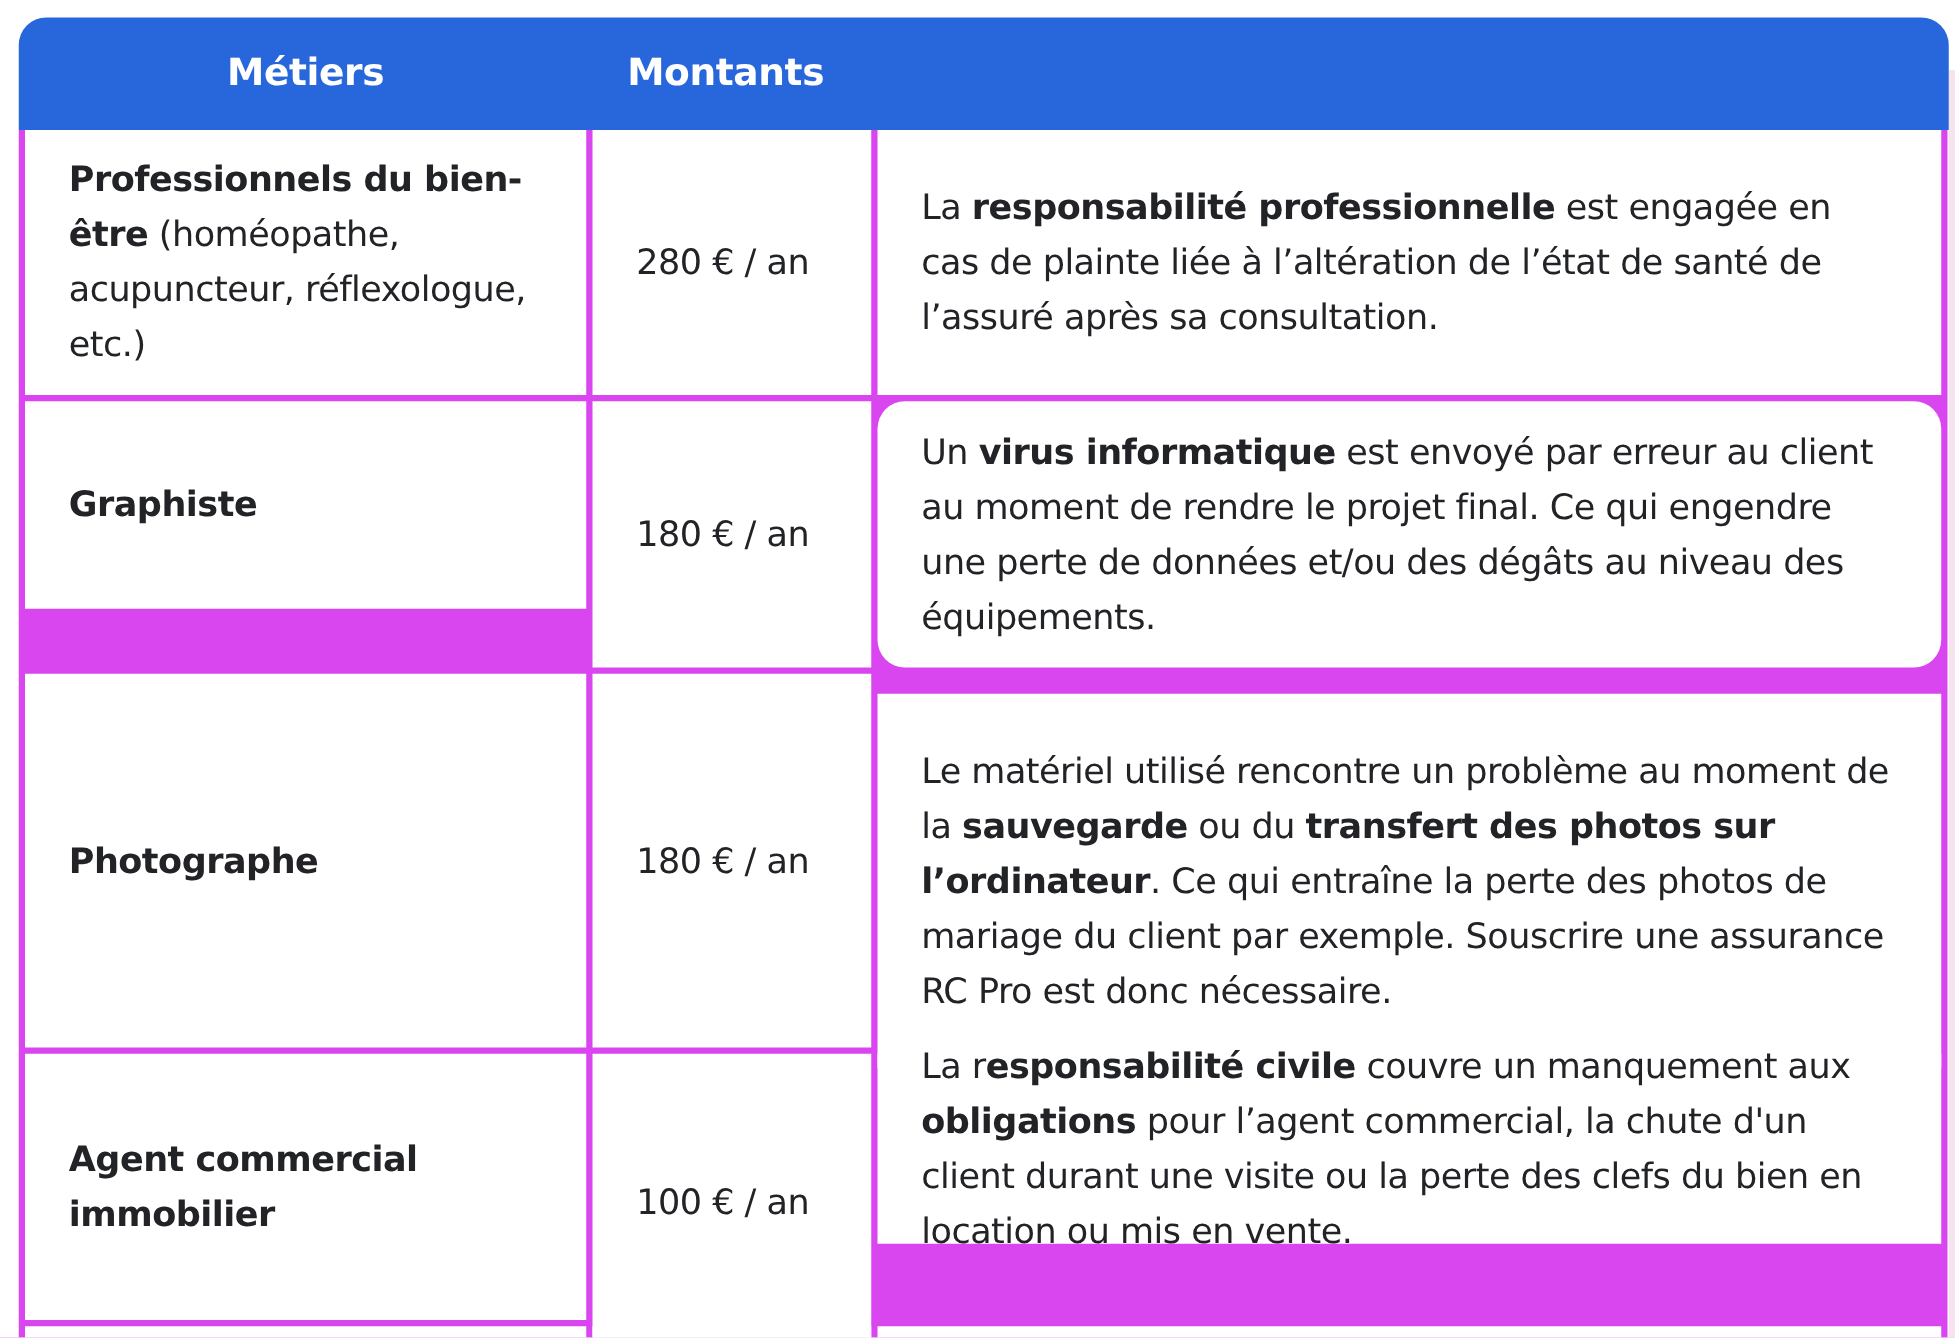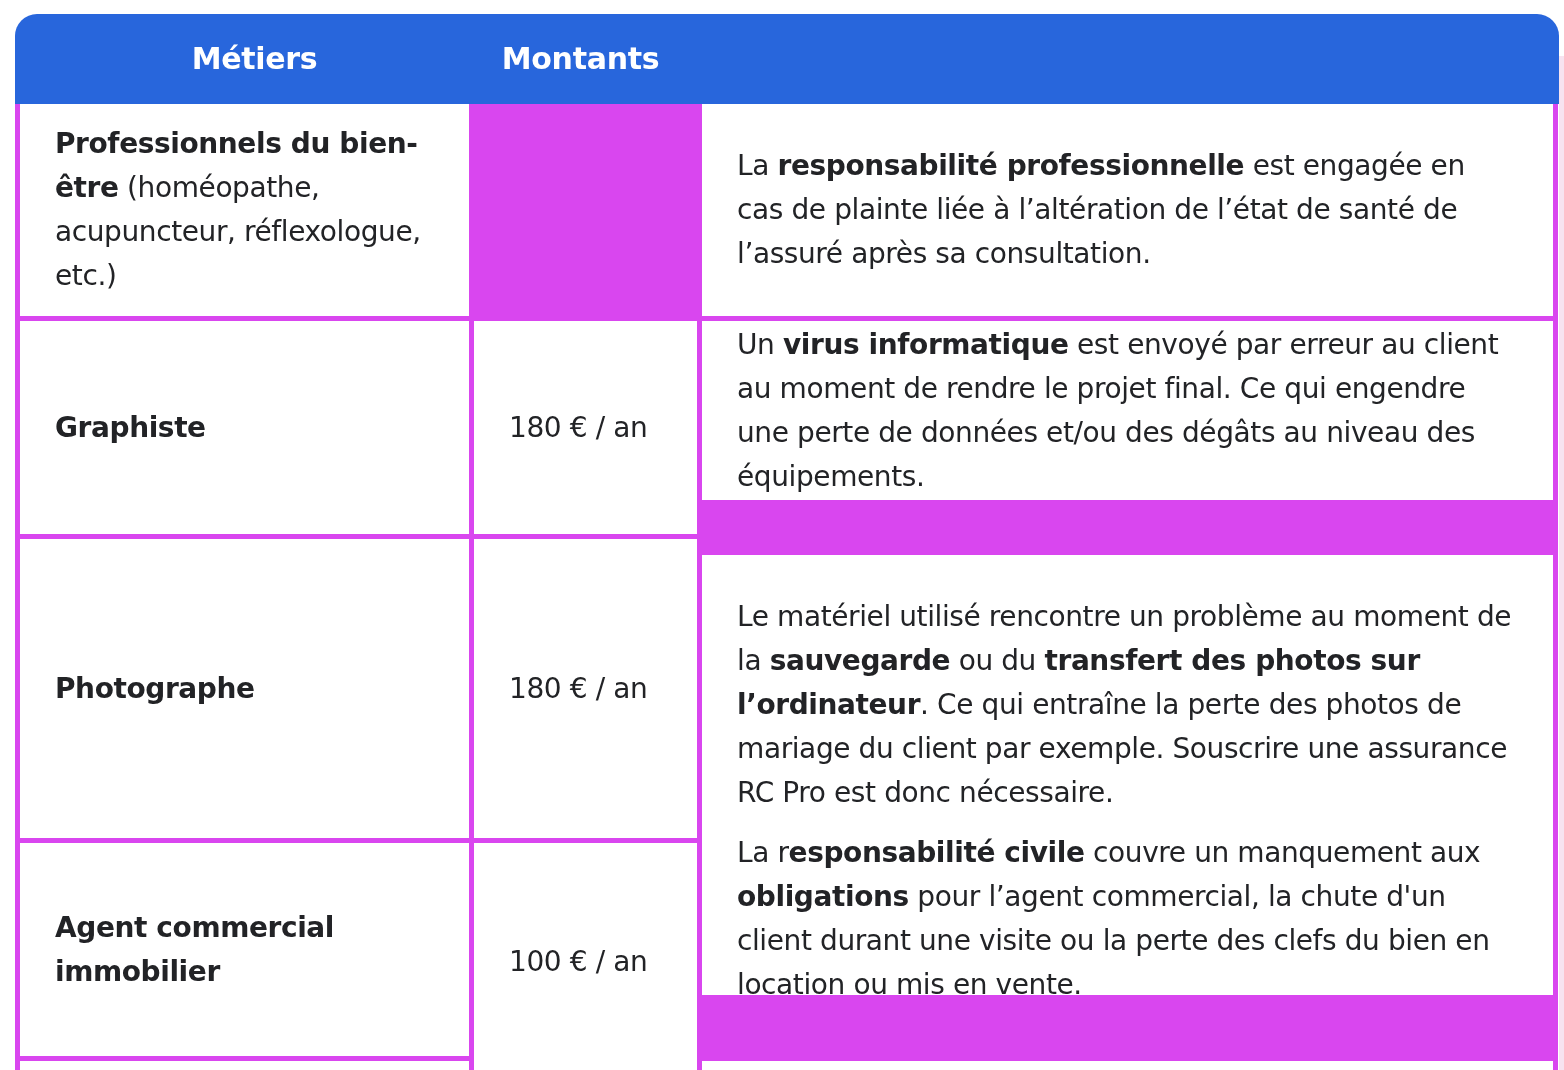--- a/index.html
+++ b/index.html
@@ -73,43 +73,46 @@
   .cell .txt { display: block; }
   b { font-weight: bold; }
 </style>
 </head>
 <body>
 
 <div class="side-strip"></div>
 
 <div class="table-wrap">
   <div class="header">
-    <div class="hcell" style="left:15px;width:449px;">Métiers</div>
+    <div class="hcell" style="left:5px;width:449px;">Métiers</div>
     <div class="hcell" style="left:454px;width:223px;">Montants</div>
   </div>
 
   <div class="body">
 
     <div class="row" style="top:0;height:212px;">
       <div class="cell c1" style="top:0;height:212px;">
         <span class="txt rich"><b>Professionnels du bien-être</b><span> (homéopathe, acupuncteur, réflexologue, etc.)</span></span>
       </div>
+      <div class="cell c2" style="top:0;height:212px;">
+        <span class="txt">280 € / an</span>
+      </div>
       <div class="cell c3" style="top:0;height:212px;">
         <span class="txt rich"><span>La </span><b>responsabilité professionnelle</b><span> est engagée en cas de plainte liée à l’altération de l’état de santé de l’assuré après sa consultation.</span></span>
       </div>
     </div>
 
     <div class="row" style="top:217px;height:213px;">
-      <div class="cell c1" style="top:0;height:213px;text-align:right;">
+      <div class="cell c1" style="top:0;height:166px;text-align:right;">
         <span class="txt rich"><b>Graphiste</b></span>
       </div>
       <div class="cell c2" style="top:0;height:213px;">
         <span class="txt">180 € / an</span>
       </div>
-      <div class="cell c3" style="top:0;height:179px;">
+      <div class="cell c3" style="top:0;height:213px;border-radius:22px;">
         <span class="txt rich"><span>Un </span><b>virus informatique</b><span> est envoyé par erreur au client au moment de rendre le projet final. Ce qui engendre une perte de données et/ou des dégâts au niveau des équipements.</span></span>
       </div>
     </div>
 
     <div class="row" style="top:435px;height:299px;">
       <div class="cell c1" style="top:0;height:299px;">
         <span class="txt rich"><b>Photographe</b></span>
       </div>
       <div class="cell c2" style="top:0;height:299px;">
         <span class="txt">180 € / an</span>

